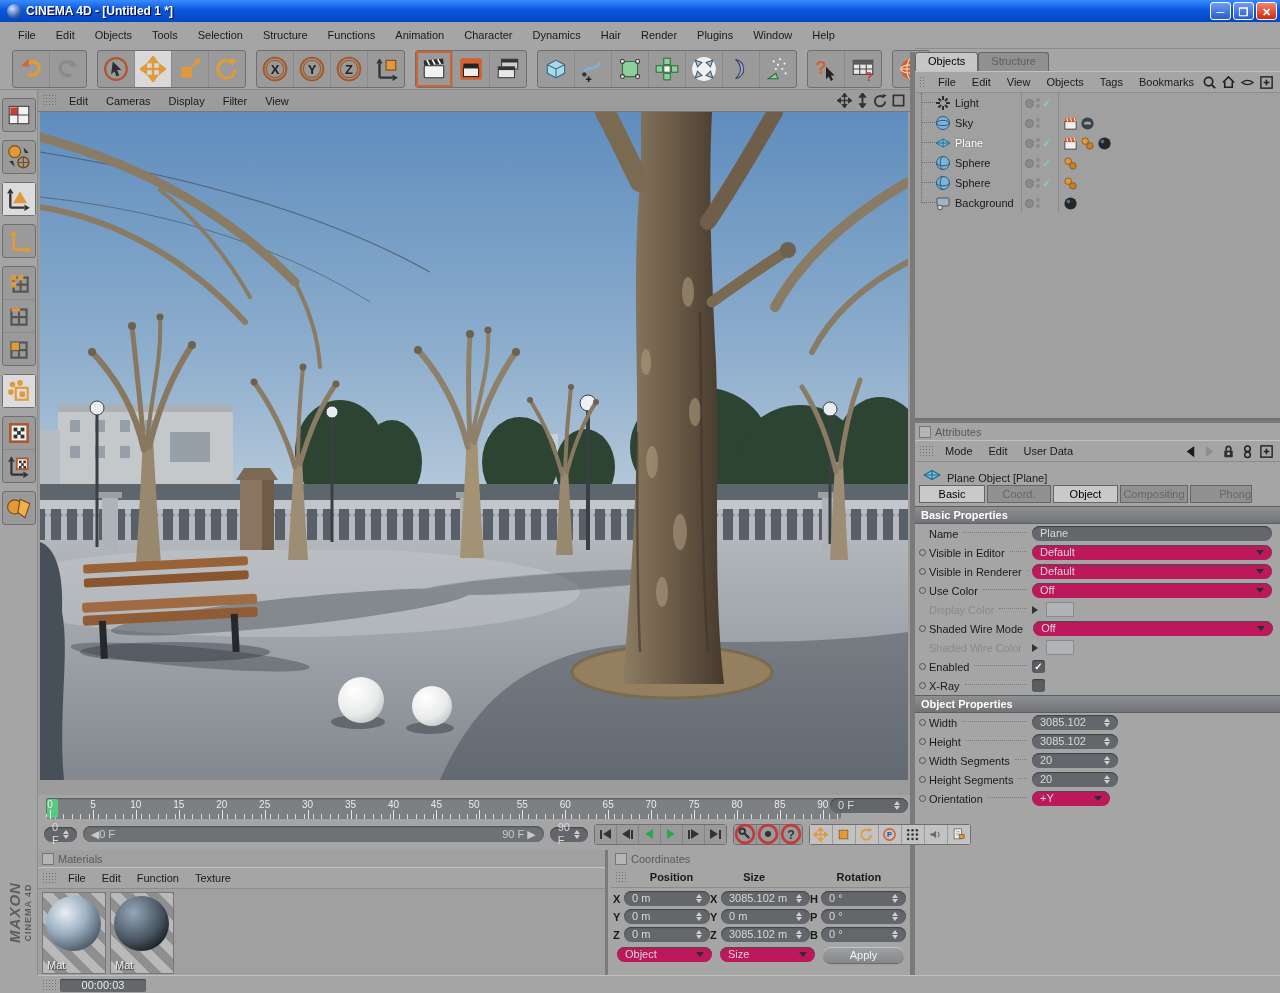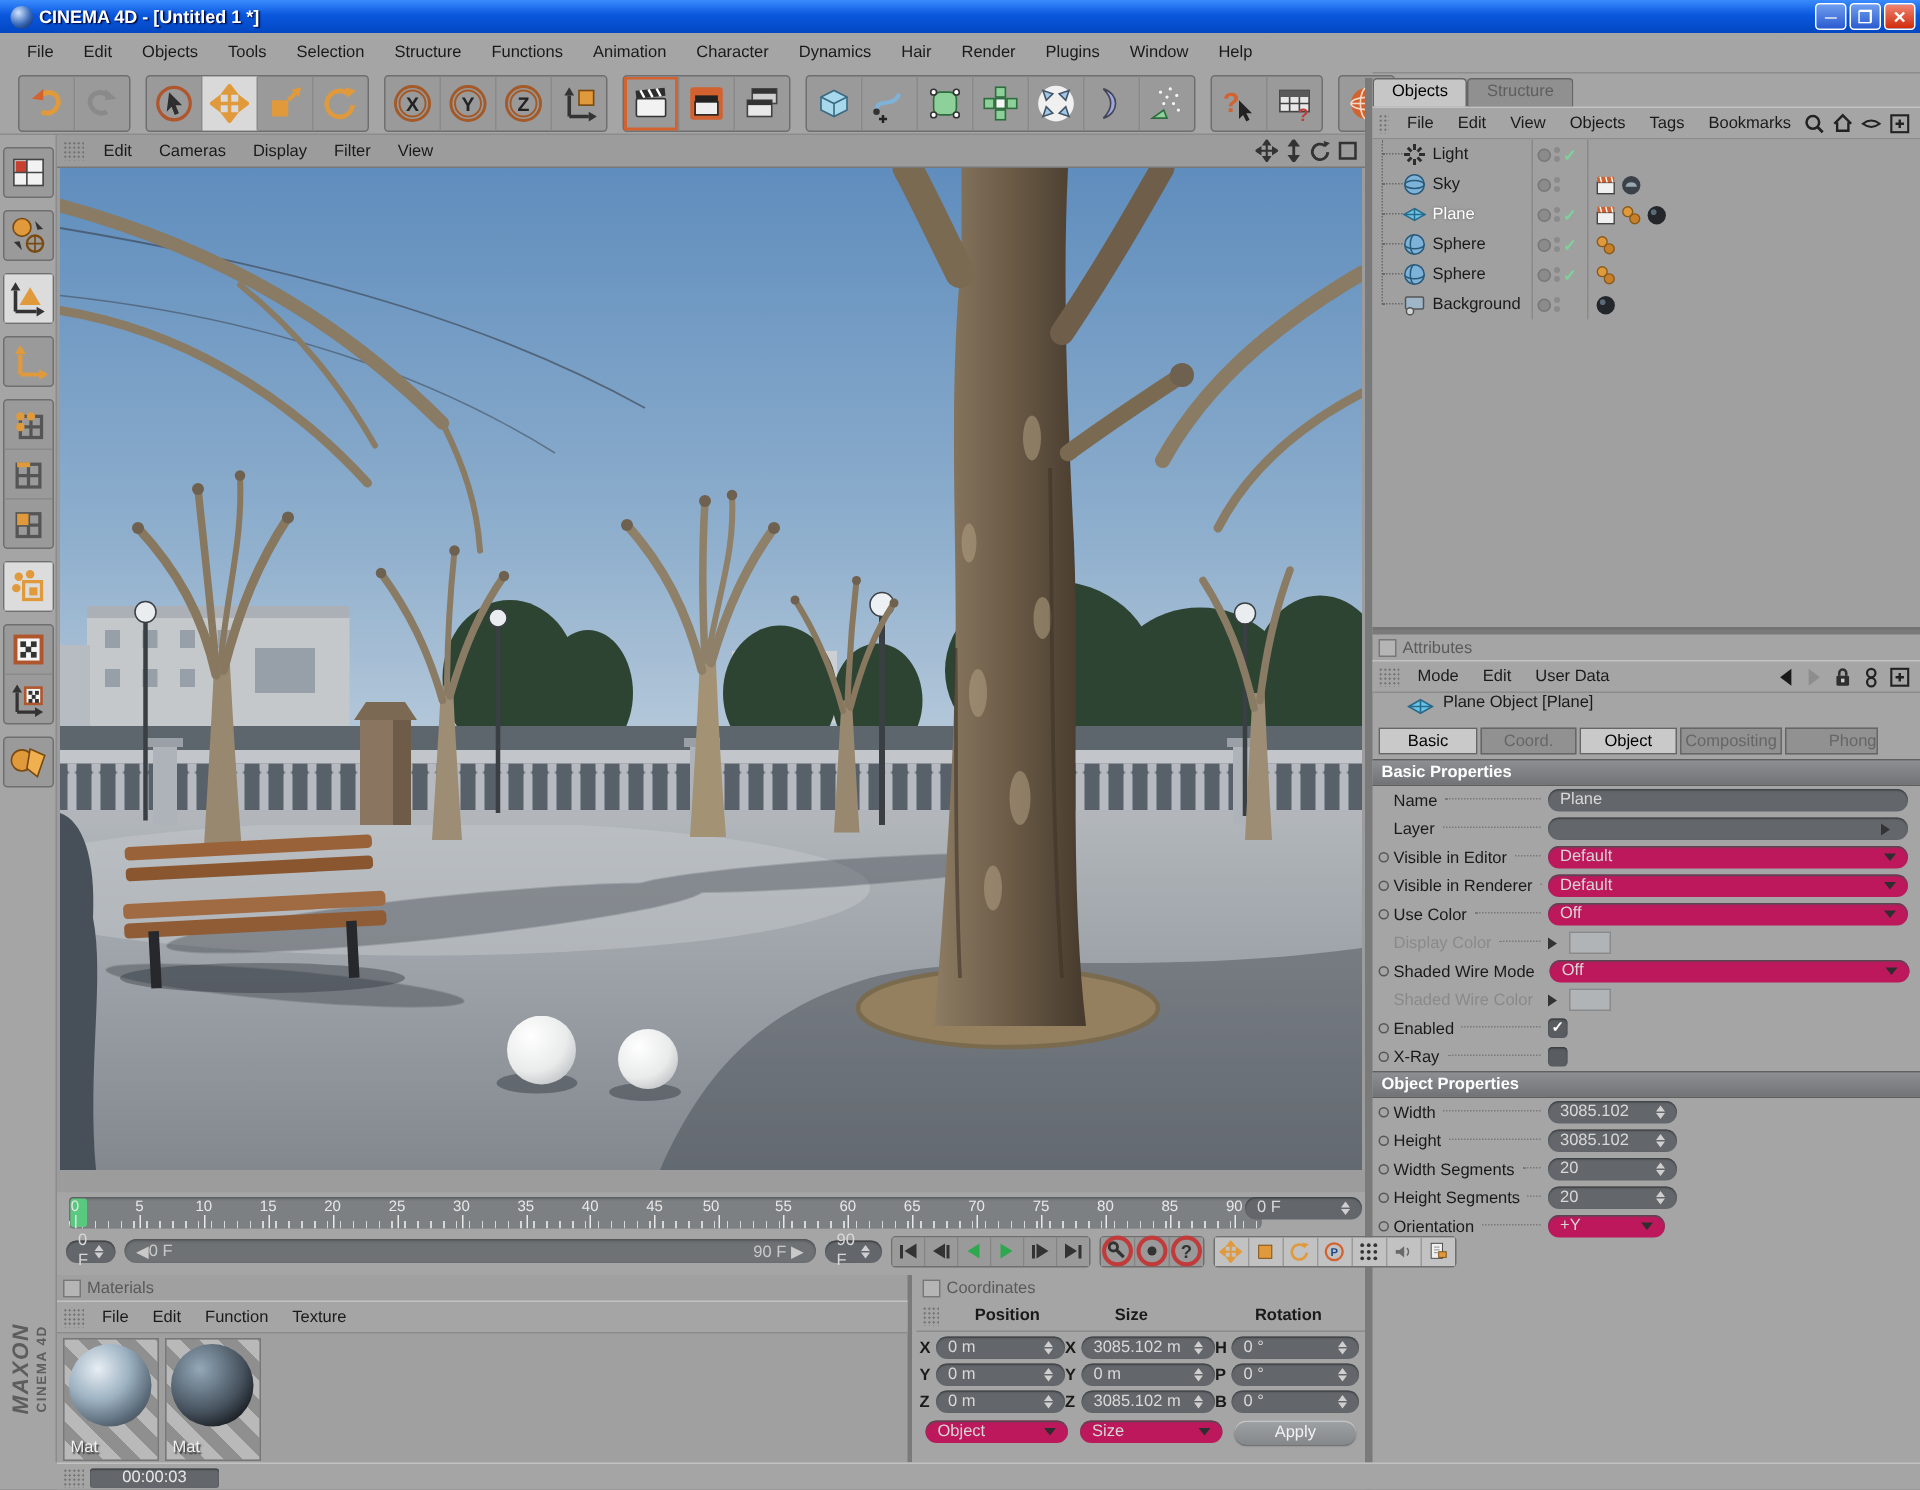--- a/index.html
+++ b/index.html
@@ -69,21 +69,21 @@
   .vdot{width:7px;height:7px;border-radius:50%;background:#8b8b8b;border:1px solid #777;}
   .vdots2{display:flex;flex-direction:column;gap:2px;}
   .vdots2 i{width:4px;height:4px;border-radius:50%;background:#8b8b8b;display:block;}
   .om-check{color:#7fd29a;font-weight:bold;font-size:11px;width:12px;}
   .om-tags{display:flex;gap:2px;padding-left:4px;}
   .om-tags svg{width:15px;height:15px;}
   
   #attr{border-top:3px solid #7a7a7a;}
   .panel-title{height:17px;display:flex;align-items:center;color:#5a5a5a;gap:4px;padding-left:4px;}
   .panel-title .sq{width:10px;height:10px;border:1px solid #777;background:#b5b5b5;}
-  #attr-objrow{height:22px;display:flex;align-items:flex-start;gap:6px;padding-left:23px;}
+  #attr-objrow{height:22px;display:flex;align-items:flex-end;gap:6px;padding-left:8px;}
   #attr-objrow svg{width:18px;height:18px;}
   #attr-tabs{display:flex;gap:2px;padding:1px 4px 3px 4px;}
   .atab{flex:0 0 auto;padding:2px 0;text-align:center;border:1px solid #666;background:#919191;color:#666;}
   .atab.active{background:#c9c9c9;color:#000;}
   .sec-header{height:16px;background:linear-gradient(180deg,#8d9093,#717376);color:#fff;font-weight:bold;
     display:flex;align-items:center;padding-left:6px;border-top:1px solid #5f5f5f;border-bottom:1px solid #5f5f5f;}
   .prow{height:19px;display:flex;align-items:center;padding:0 8px 0 4px;}
   .pdot{width:5px;height:5px;border-radius:50%;border:1px solid #555;margin-right:3px;flex:0 0 auto;}
   .pdot.off{border-color:transparent;}
   .plabel{white-space:nowrap;}
@@ -1061,30 +1061,20 @@
       <div id="basic-rows">
           <div class="prow">
             <span class="pdot off"></span>
             <span class="plabel">Name</span>
             <span class="leader"></span>
             <span class="pctrl">
               <div class="field wide">Plane</div>
             </span>
           </div>
           <div class="prow">
-            <span class="pdot off"></span>
-            <span class="plabel">Layer</span>
-            <span class="leader"></span>
-            <span class="pctrl">
-              <div class="field wide">
-                <span class="tri-r" style="margin-left: auto;"></span>
-              </div>
-            </span>
-          </div>
-          <div class="prow">
             <span class="pdot"></span>
             <span class="plabel">Visible in Editor</span>
             <span class="leader"></span>
             <span class="pctrl">
               <div class="dropdown wide">
                 <span>Default</span>
                 <span class="dd-arrow"></span>
               </div>
             </span>
           </div>

